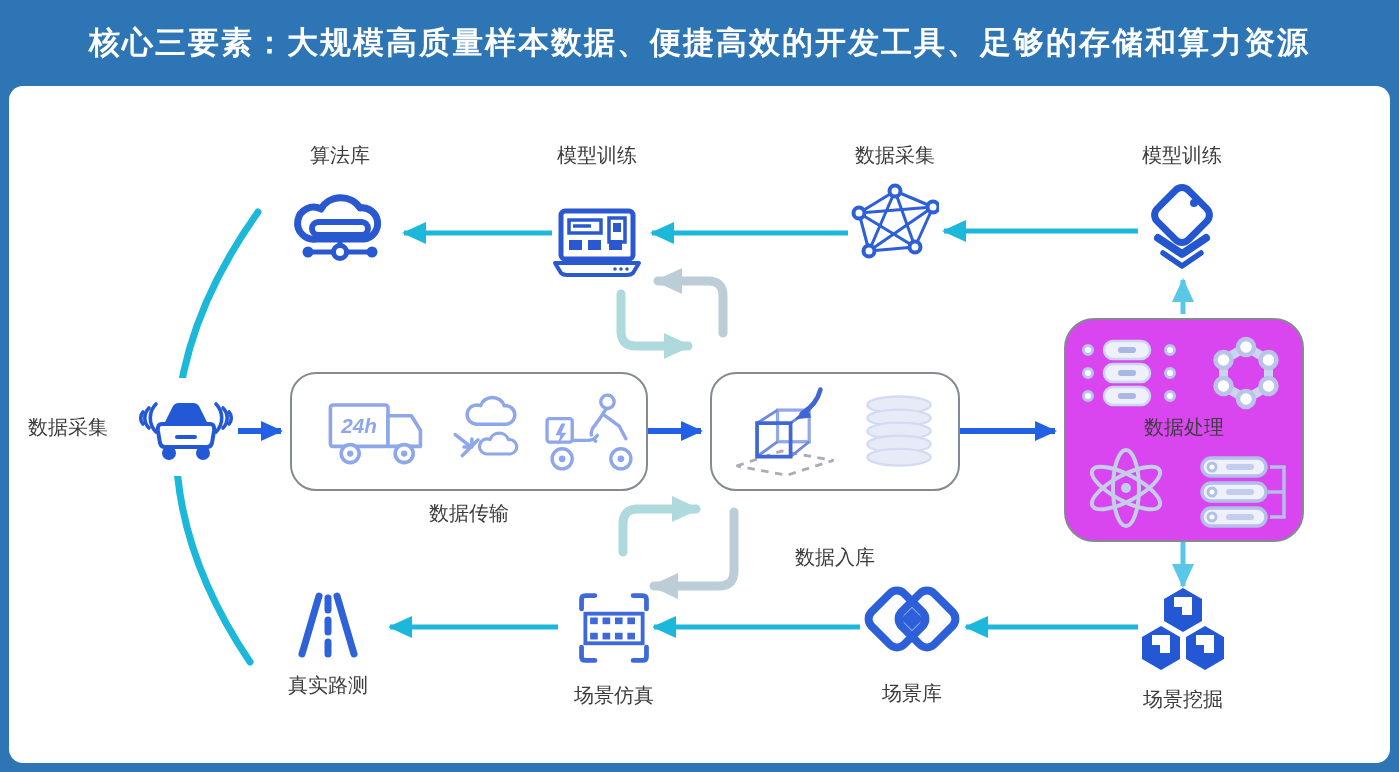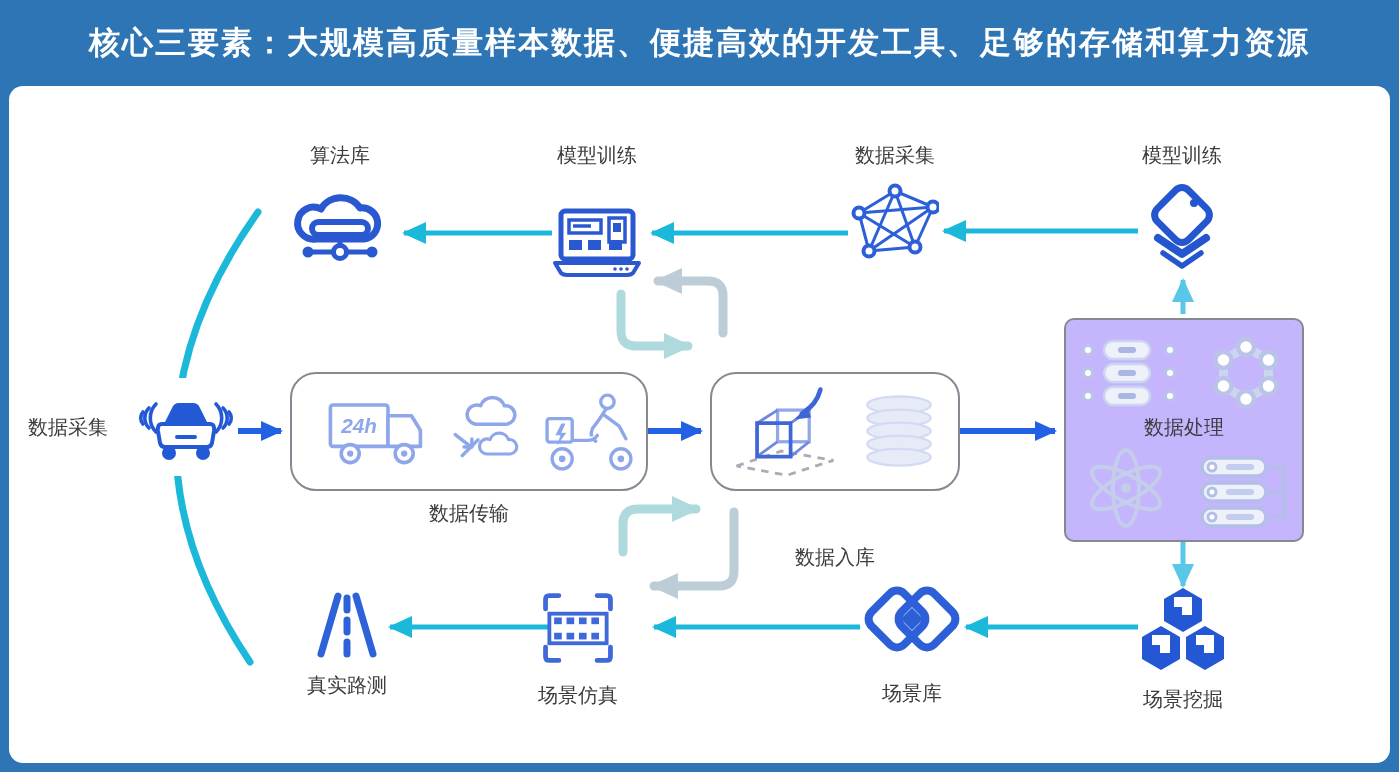--- a/index.html
+++ b/index.html
@@ -11,21 +11,21 @@
   .overlay{position:absolute;left:0;top:0;width:1399px;height:772px;}
   .node{position:absolute;display:flex;flex-direction:column;align-items:center;}
   .label{font-size:20px;font-weight:400;color:#3d3d3d;white-space:nowrap;}
   .node.top .label{margin-bottom:14px;}
   .node.bottom .label{margin-top:12px;}
   .boxnode{position:absolute;display:flex;flex-direction:column;align-items:center;}
   .group-box{border:2.5px solid #858a92;border-radius:26px;background:#fff;
              display:flex;align-items:center;justify-content:center;}
   .boxnode .label{margin-top:9px;}
   .proc-box{position:absolute;left:1064px;top:318px;width:236px;height:220px;border:2.5px solid #858a92;
-            border-radius:10px;background:#c4b5fd;}
+            border-radius:30px;background:#d946ef;}
   .proc-label{position:absolute;left:0;right:0;top:94px;text-align:center;}
   .pic{position:absolute;}
   svg{display:block;}
 </style>
 </head>
 <body>
 
 <div class="frame">
 
   <div class="header">
@@ -288,34 +288,34 @@
           <rect x="30" y="35" width="28" height="6" rx="3"></rect>
         <rect x="30" y="60" width="28" height="6" rx="3"></rect>
       </g>
       <path d="M74,13 H88 V63 H74 M88,38 H72" fill="none" stroke="#b3bfe8" stroke-width="3.5"></path>
     </svg>
     <div class="proc-label">
       <span class="label">数据处理</span>
     </div>
   </div>
 
-  <div class="node bottom" style="left:287px;top:588px;width:120px;">
+  <div class="node bottom" style="left:268px;top:588px;width:120px;">
     <svg width="72" height="72" viewBox="0 0 72 72">
       <g stroke="#2d62d8" stroke-width="7" stroke-linecap="round">
         <line x1="10" y1="66" x2="27" y2="8"></line>
         <line x1="62" y1="66" x2="45" y2="8"></line>
         <line x1="36" y1="10" x2="36" y2="22"></line>
         <line x1="36" y1="32" x2="36" y2="44"></line>
         <line x1="36" y1="54" x2="36" y2="66"></line>
       </g>
     </svg>
     <div class="label">真实路测</div>
   </div>
 
-  <div class="node bottom" style="left:518px;top:586px;width:120px;text-align:right;">
+  <div class="node bottom" style="left:554px;top:586px;width:120px;text-align:right;">
     <svg width="84" height="84" viewBox="0 0 88 88">
       <g fill="none" stroke="#3f68d8" stroke-width="5" stroke-linecap="round">
         <path d="M10,24 V14 Q10,10 14,10 H24"></path>
           <path d="M64,10 H74 Q78,10 78,14 V24"></path>
         <path d="M78,64 V74 Q78,78 74,78 H64"></path>
           <path d="M24,78 H14 Q10,78 10,74 V64"></path>
       </g>
       <rect x="14" y="29" width="60" height="31" fill="#fff" stroke="#3f68d8" stroke-width="4"></rect>
       <g fill="#3f68d8">
         <rect x="19" y="33" width="8" height="7"></rect>

